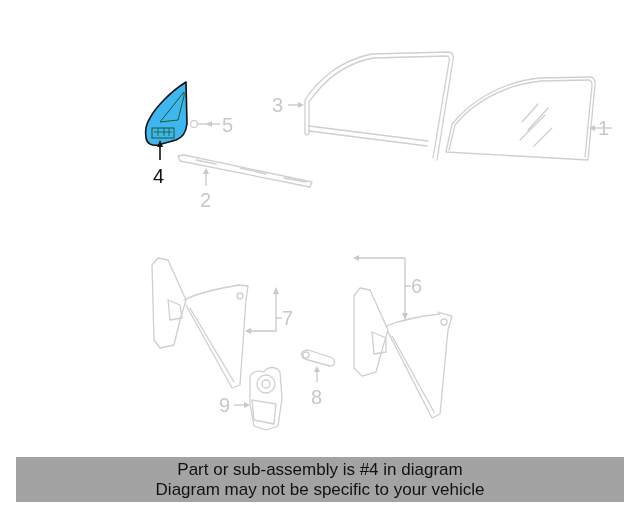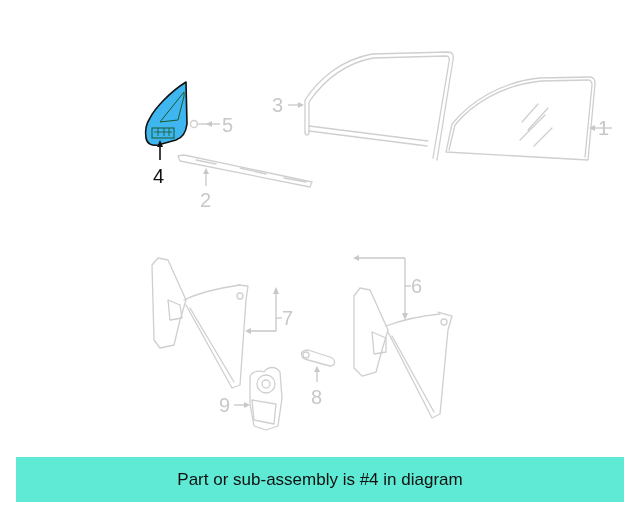--- a/index.html
+++ b/index.html
@@ -5,21 +5,21 @@
     html, body { margin: 0; padding: 0; background: #ffffff; }
     body { width: 640px; height: 512px; position: relative; overflow: hidden; font-family: "Liberation Sans", sans-serif; }
     #diagram { position: absolute; left: 0; top: 0; width: 640px; height: 450px; }
     .callout { font-family: "Liberation Sans", sans-serif; font-size: 20px; fill: #c8c8c8; }
     .callout-active { font-family: "Liberation Sans", sans-serif; font-size: 20px; fill: #111111; }
     .part { fill: none; stroke: #cfcfcf; stroke-width: 1.3; stroke-linejoin: round; stroke-linecap: round; }
     .leader { fill: none; stroke: #c8c8c8; stroke-width: 1.3; }
     .leader-active { fill: none; stroke: #111111; stroke-width: 1.6; }
     #banner {
       position: absolute; left: 16px; top: 457px; width: 608px; height: 45px;
-      background: #5eead4; display: flex; flex-direction: column;
+      background: #a3a3a3; display: flex; flex-direction: column;
       align-items: center; justify-content: center;
     }
     #banner span { font-size: 17px; line-height: 20px; color: #111111; font-family: "Liberation Sans", sans-serif; }
   </style>
 </head>
 <body>
 
 <svg id="diagram" viewBox="0 0 640 450" xmlns="http://www.w3.org/2000/svg">
 
   <g>
@@ -128,13 +128,14 @@
   </g>
   <g>
     <line class="leader" x1="234" y1="405" x2="248" y2="405"></line>
     <path d="M250,405 L244,402 L244,408 Z" fill="#c8c8c8"></path>
     <text class="callout" x="219" y="412">9</text>
   </g>
 </svg>
 
 <div id="banner">
   <span>Part or sub-assembly is #4 in diagram</span>
+  <span>Diagram may not be specific to your vehicle</span>
 </div>
 
 </body></html>

